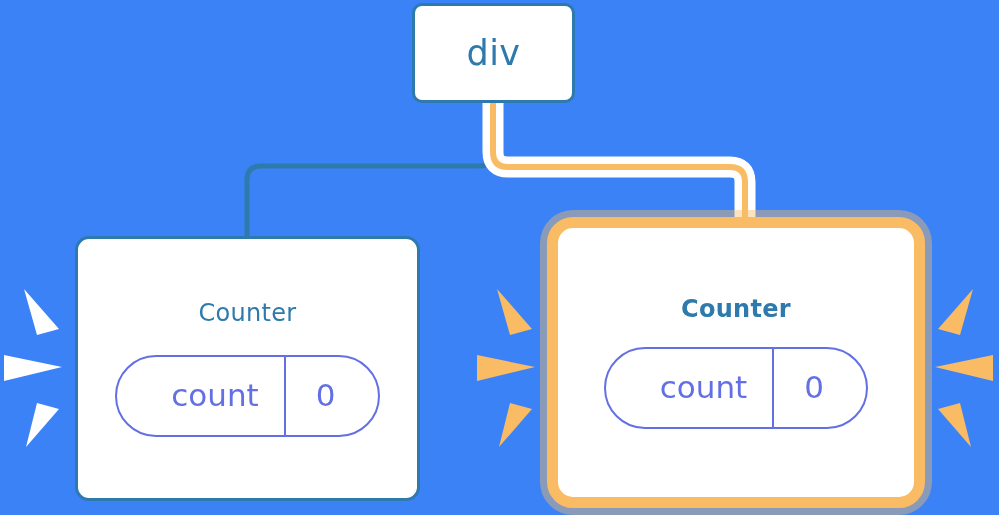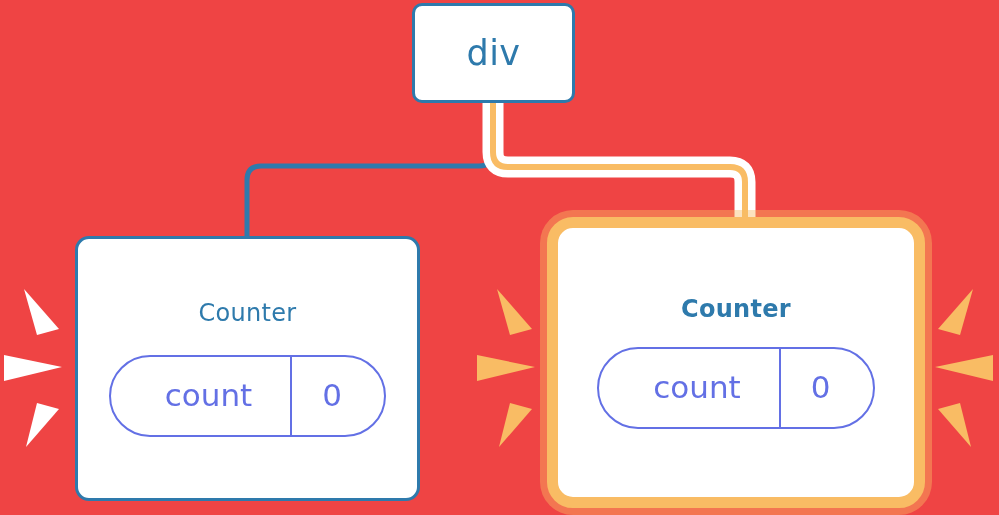--- a/index.html
+++ b/index.html
@@ -9,21 +9,21 @@
   body {
     width: 999px;
     height: 515px;
     overflow: hidden;
     font-family: "DejaVu Sans", sans-serif;
   }
   #stage {
     position: relative;
     width: 999px;
     height: 515px;
-    background: #ef4444;
+    background: #3b82f6;
   }
   #wires {
     position: absolute;
     left: 0;
     top: 0;
     width: 999px;
     height: 515px;
   }
   .node {
     position: absolute;
@@ -90,21 +90,21 @@
   }
   .pill-key, .pill-val {
     display: flex;
     align-items: center;
     justify-content: center;
     font-size: 31px;
     color: #6370e5;
     line-height: 1;
   }
   .pill-key {
-    padding: 0 38px 0 54px;
+    padding: 0 25px 0 54px;
   }
   .pill-val {
     border-left: 2px solid #6370e5;
     padding: 0 38px 0 26px;
     min-width: 28px;
   }
   
   .burst {
     position: absolute;
     width: 62px;

